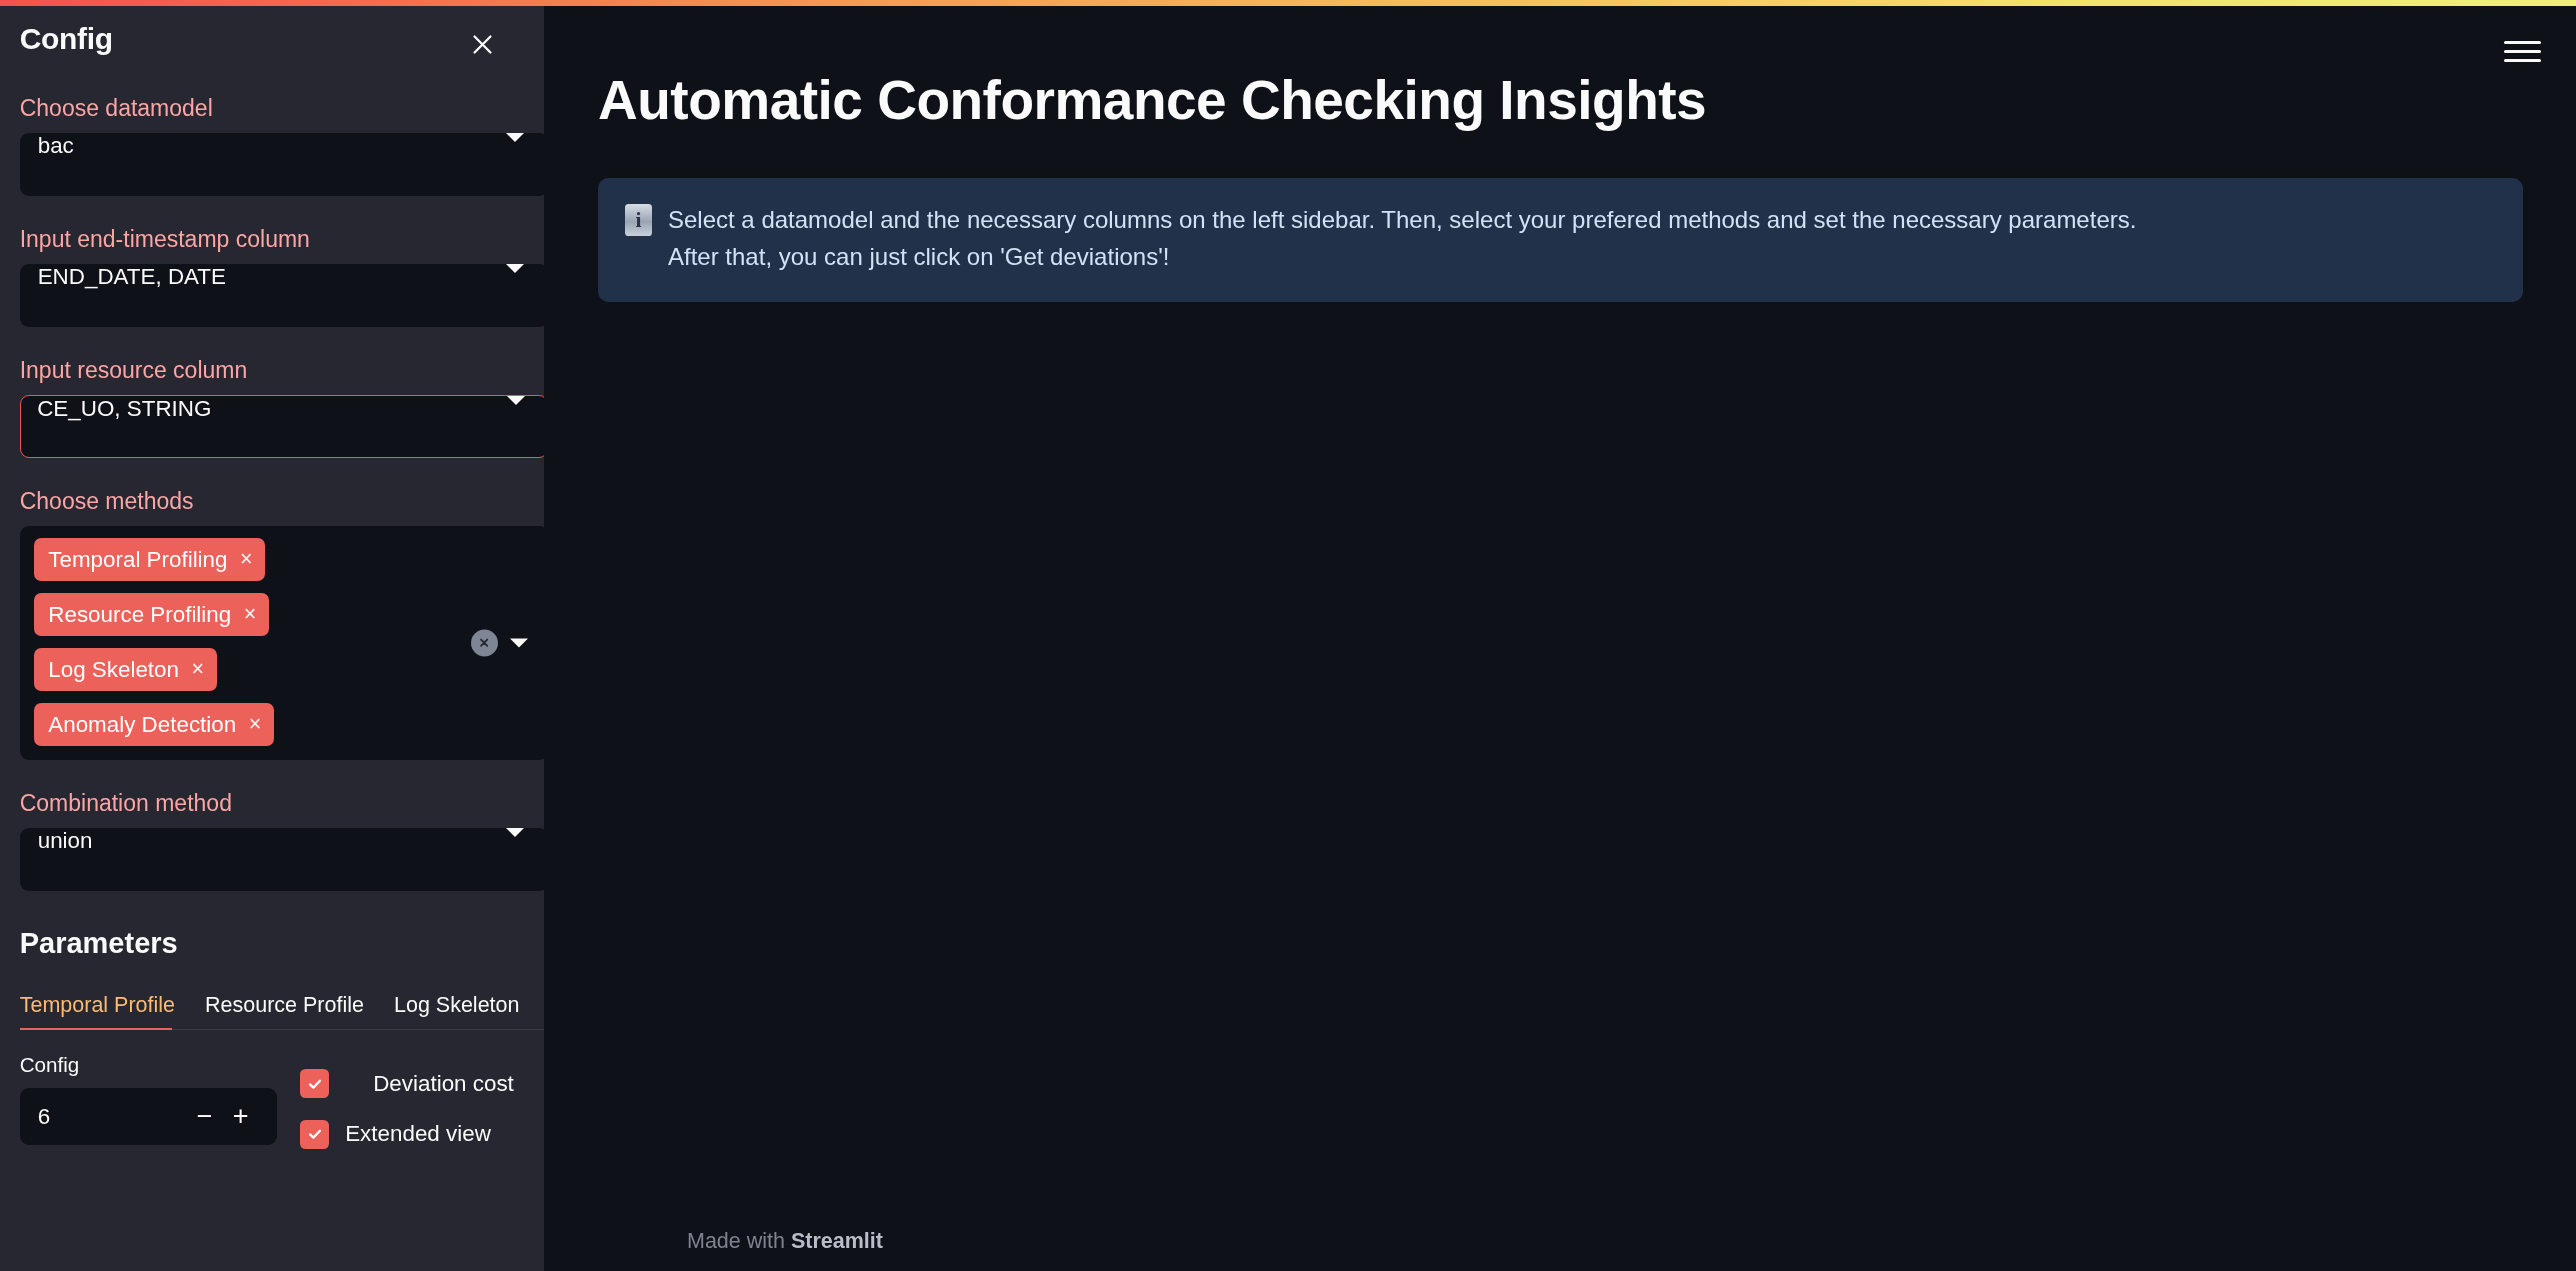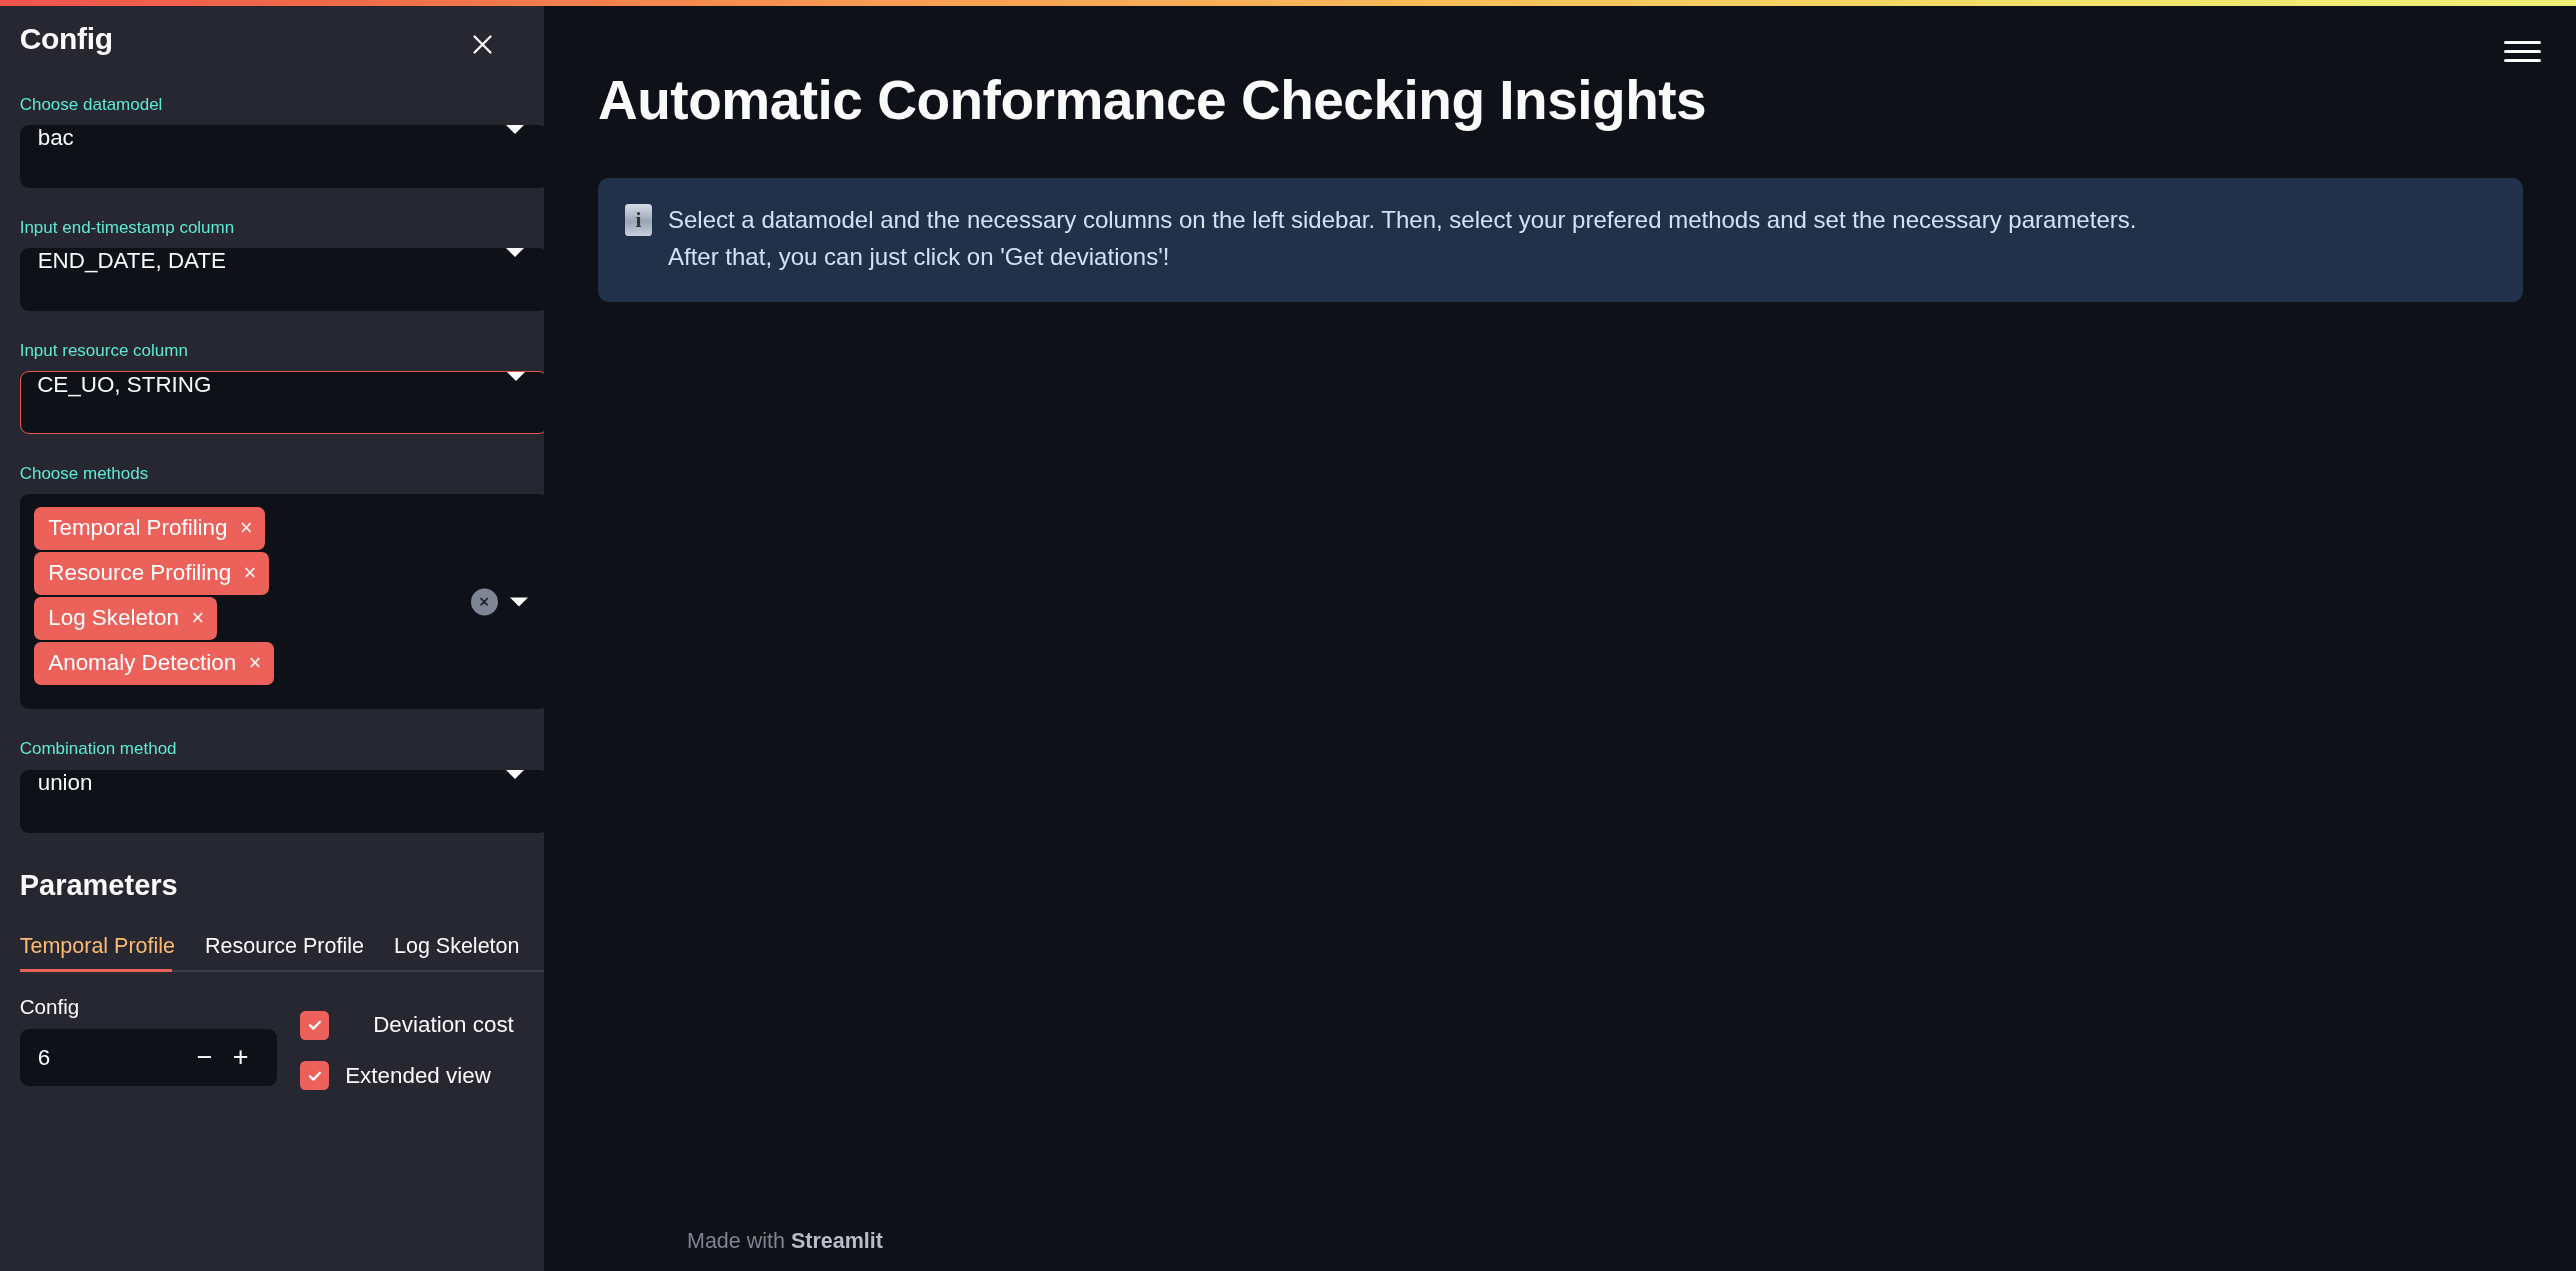--- a/index.html
+++ b/index.html
@@ -48,22 +48,22 @@
   .close-btn {
     width: 41px; height: 41px;
     display: flex; align-items: center; justify-content: center;
     cursor: pointer;
     margin-right: 21.5px;
     margin-top: 1.8px;
   }
   .close-btn svg { display: block; }
 
   .field-label {
-    font-size: 17px;
-    color: #5eead4;
+    font-size: 23px;
+    color: #fca5a5;
     margin-top: 29px;
     margin-bottom: 9px;
     line-height: 1.3;
   }
 
   .select-box {
     position: relative;
     width: 528px;
     height: 63px;
     background: #0e1117;
@@ -95,21 +95,21 @@
   
   .multiselect {
     position: relative;
     width: 528px;
     background: #0e1117;
     border-radius: 9px;
     padding: 12.5px 14.3px 14.3px 14.3px;
     min-height: 215px;
     cursor: text;
   }
-  .chips { display: flex; flex-direction: column; align-items: flex-start; gap: 2px; }
+  .chips { display: flex; flex-direction: column; align-items: flex-start; gap: 12px; }
   .chip {
     display: inline-flex;
     align-items: center;
     background: #ec625a;
     color: #ffffff;
     border-radius: 7.2px;
     height: 43px;
     padding: 0 12.5px 0 14.3px;
     font-size: 22.4px;
     white-space: nowrap;

